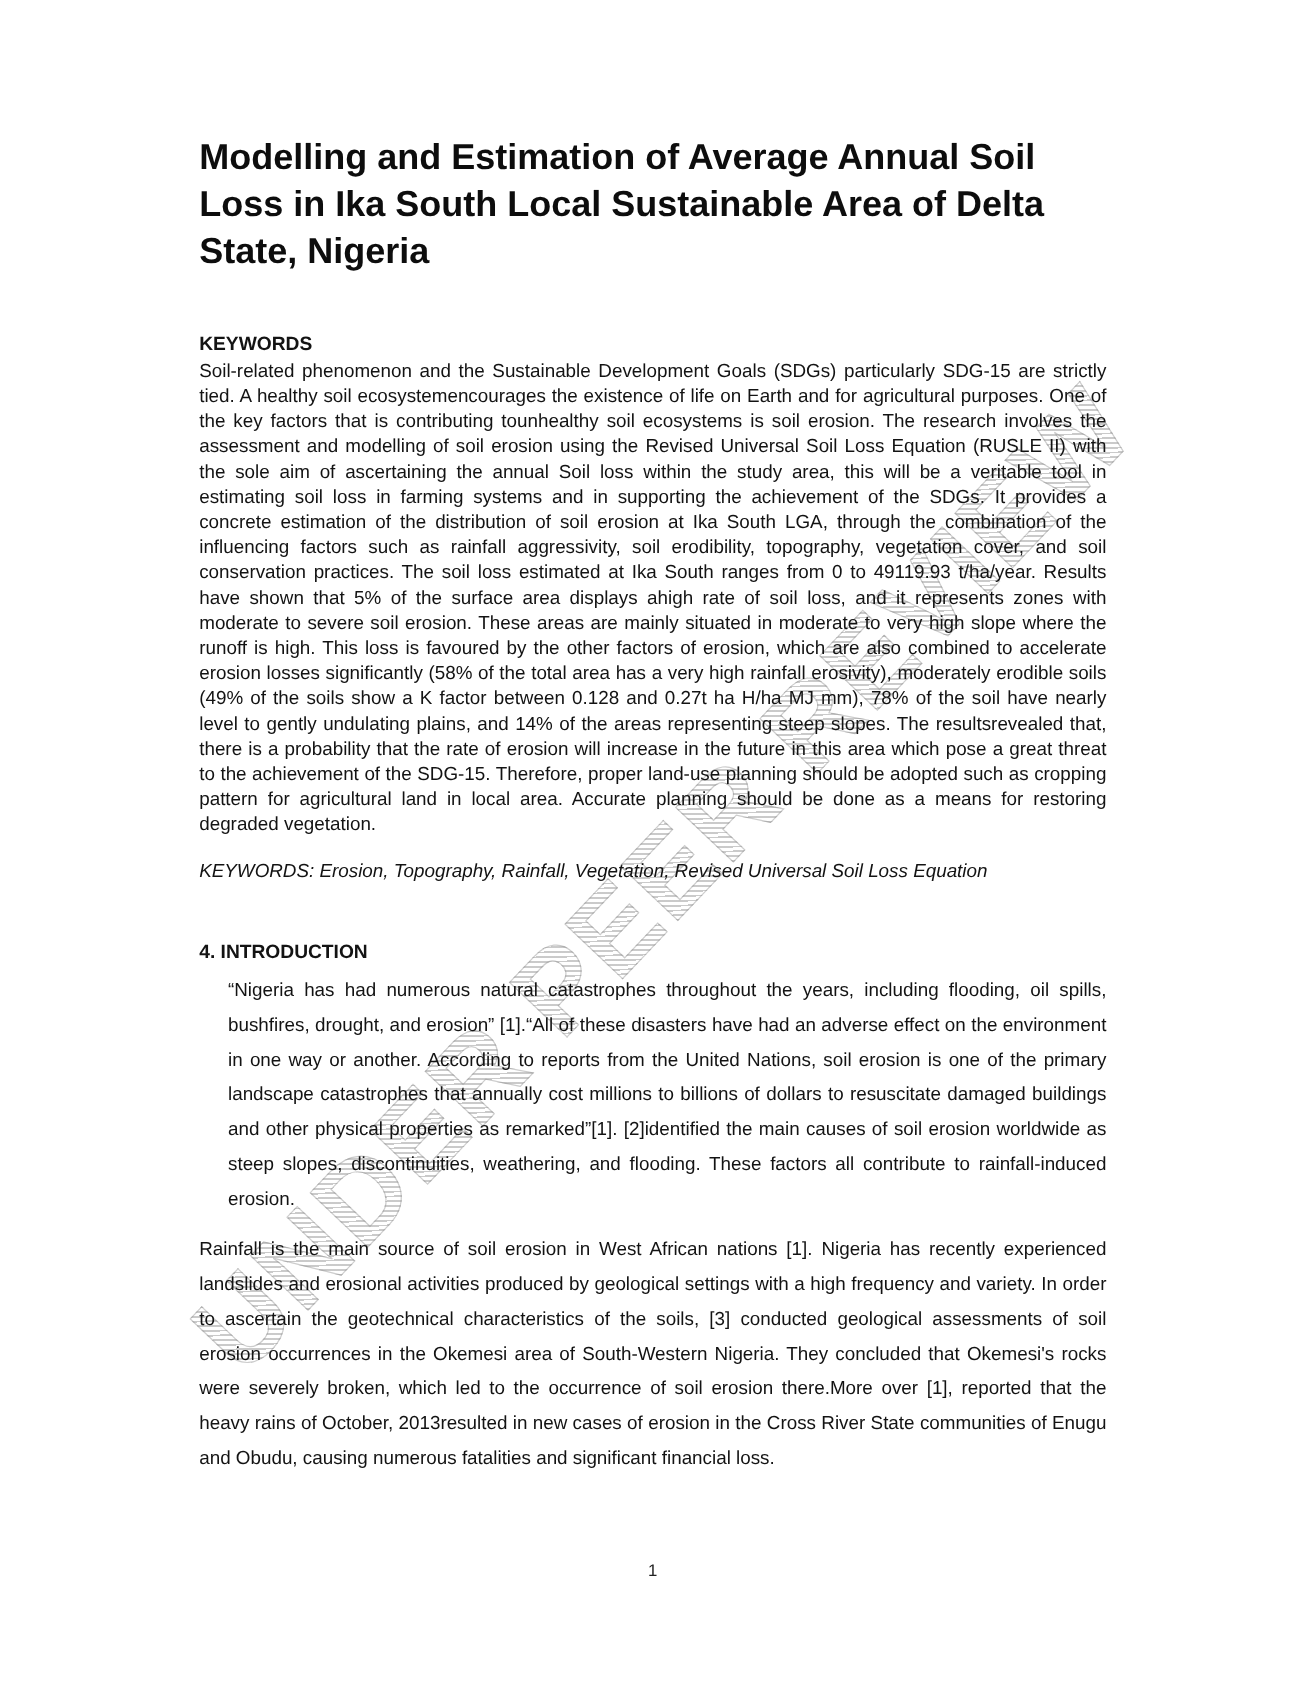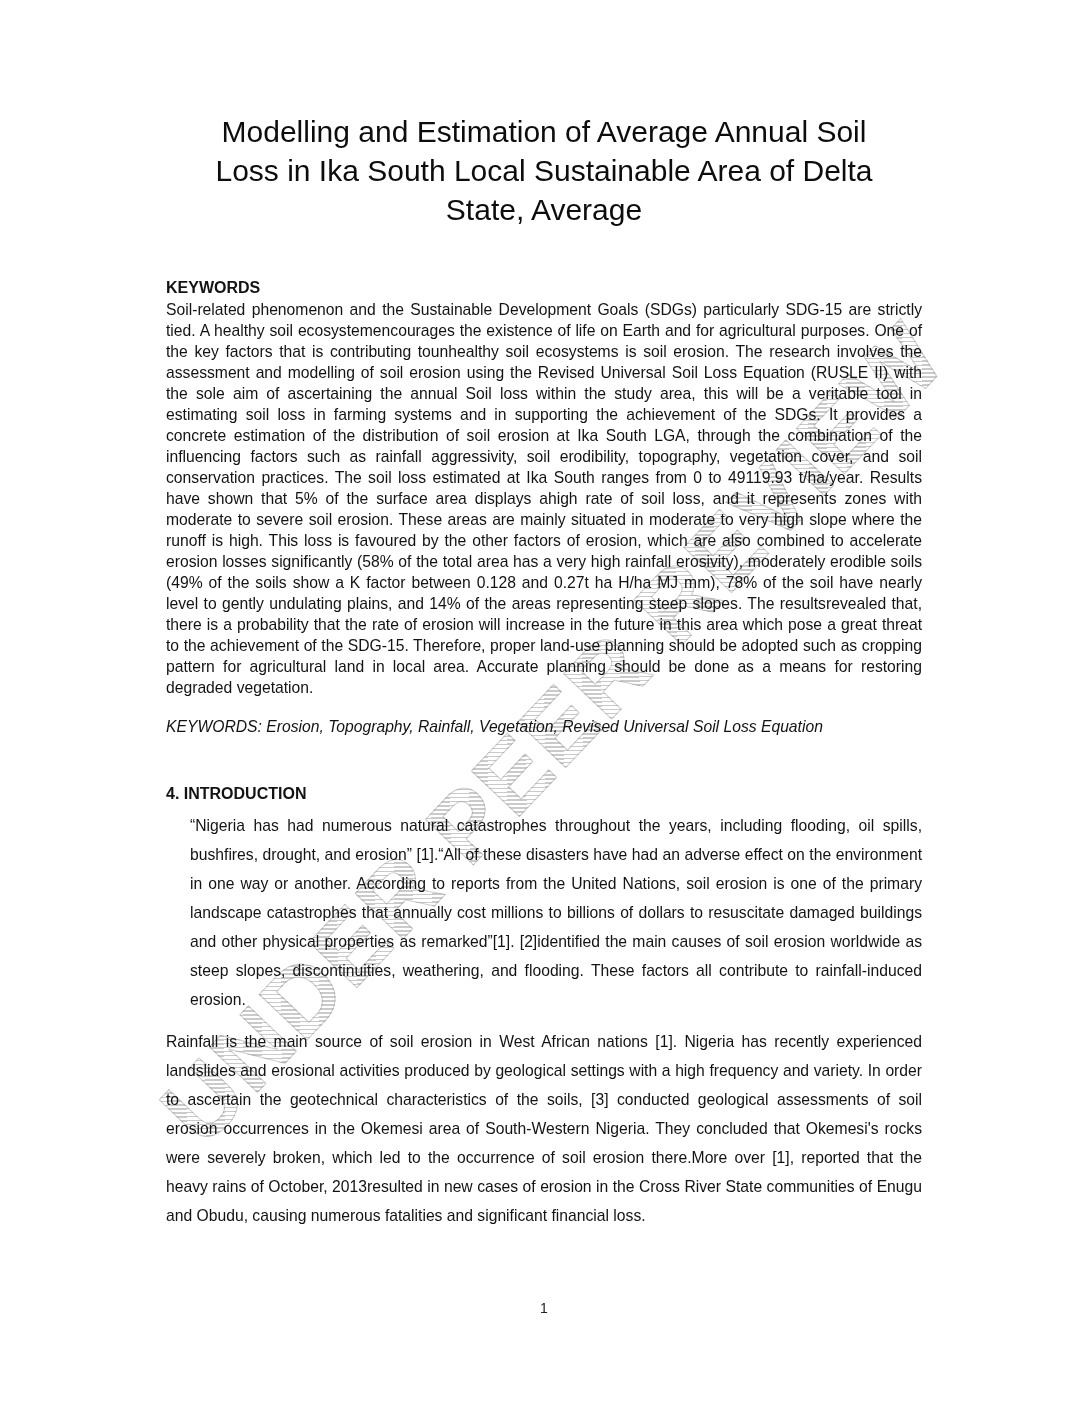--- a/index.html
+++ b/index.html
@@ -38,22 +38,21 @@
     -webkit-text-stroke: 1px rgba(145,145,145,0.45);
     z-index: 0;
     pointer-events: none;
   }
   .content {
     position: relative;
     z-index: 1;
     padding: 112px 166px 0 166px;
   }
   .title {
-    text-align: center;
-    font-weight: normal;
+    font-weight: bold;
     font-size: 30px;
     line-height: 39px;
     color: #0d0d0d;
   }
   .abstract-heading {
     margin-top: 49px;
     font-weight: bold;
     font-size: 16px;
     line-height: 20px;
   }
@@ -98,21 +97,21 @@
 
 <div class="page">
 
   <div class="watermark">UNDER PEER REVIEW</div>
 
   <div class="content">
 
     <div class="title">
       <div>Modelling and Estimation of Average Annual Soil</div>
       <div>Loss in Ika South Local Sustainable Area of Delta</div>
-      <div>State, Average</div>
+      <div>State, Nigeria</div>
     </div>
 
     <div class="abstract-heading">KEYWORDS</div>
 
     <div class="abstract-body">Soil-related phenomenon and the Sustainable Development Goals (SDGs) particularly SDG-15 are strictly tied. A healthy soil ecosystemencourages the existence of life on Earth and for agricultural purposes. One of the key factors that is contributing tounhealthy soil ecosystems is soil erosion. The research involves the assessment and modelling of soil erosion using the Revised Universal Soil Loss Equation (RUSLE II) with the sole aim of ascertaining the annual Soil loss within the study area, this will be a veritable tool in estimating soil loss in farming systems and in supporting the achievement of the SDGs. It provides a concrete estimation of the distribution of soil erosion at Ika South LGA, through the combination of the influencing factors such as rainfall aggressivity, soil erodibility, topography, vegetation cover, and soil conservation practices. The soil loss estimated at Ika South ranges from 0 to 49119.93 t/ha/year. Results have shown that 5% of the surface area displays ahigh rate of soil loss, and it represents zones with moderate to severe soil erosion. These areas are mainly situated in moderate to very high slope where the runoff is high. This loss is favoured by the other factors of erosion, which are also combined to accelerate erosion losses significantly (58% of the total area has a very high rainfall erosivity), moderately erodible soils (49% of the soils show a K factor between 0.128 and 0.27t ha H/ha MJ mm), 78% of the soil have nearly level to gently undulating plains, and 14% of the areas representing steep slopes. The resultsrevealed that, there is a probability that the rate of erosion will increase in the future in this area which pose a great threat to the achievement of the SDG-15. Therefore, proper land-use planning should be adopted such as cropping pattern for agricultural land in local area. Accurate planning should be done as a means for restoring degraded vegetation.</div>
 
     <div class="keywords">KEYWORDS: Erosion, Topography, Rainfall, Vegetation, Revised Universal Soil Loss Equation</div>
 
     <div class="intro-heading">4. INTRODUCTION</div>
 

